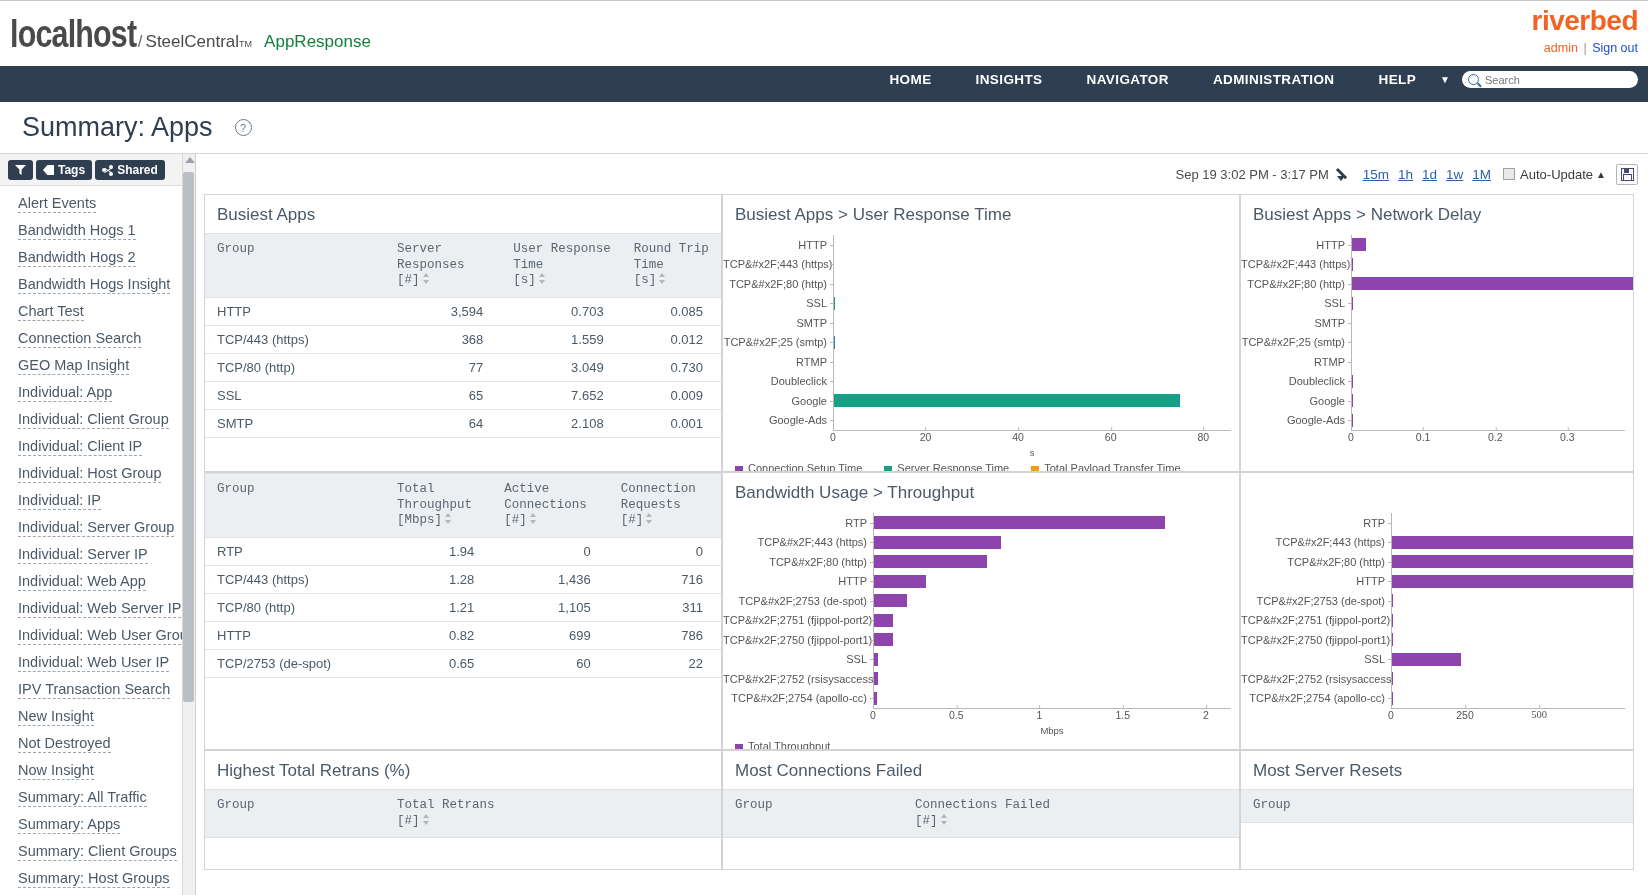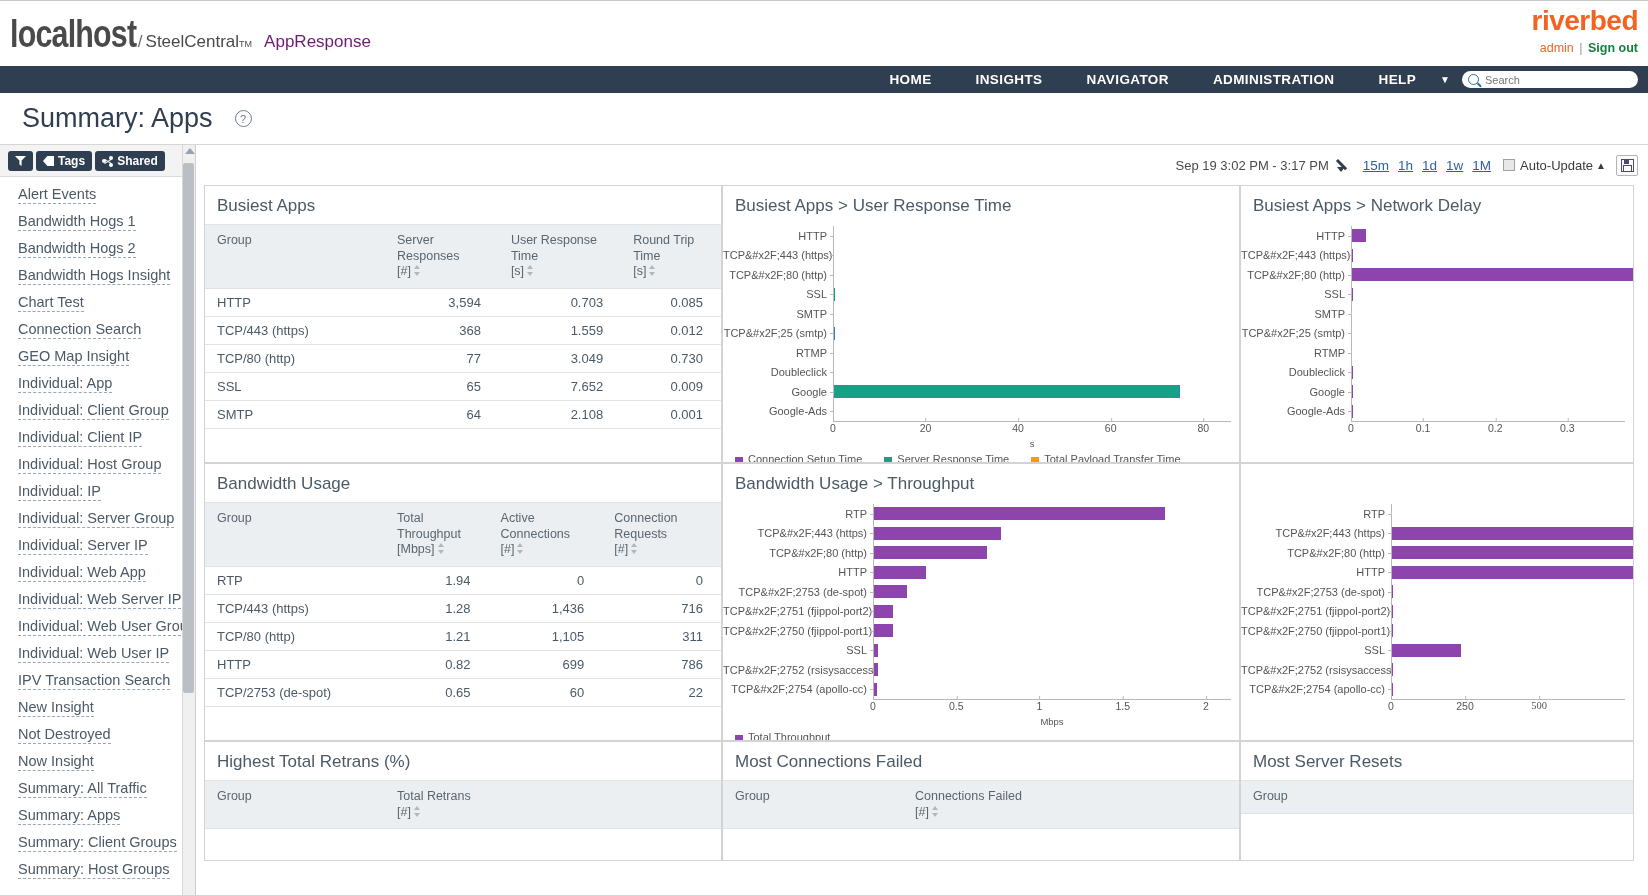--- a/index.html
+++ b/index.html
@@ -27,46 +27,46 @@
   .brand-host {
     font-family: "Liberation Sans Narrow", "Liberation Sans", sans-serif;
     font-size: 38px; font-weight: 700; color: #4a4a4a;
     letter-spacing: -1px;
     transform: scaleX(0.80);
     transform-origin: left bottom;
   }
   .brand-sep { font-size: 17px; color: #6b6b6b; margin-left: -30px; }
   .brand-sc { font-size: 17px; color: #4a4a4a; margin-left: 3px; }
   .brand-tm { font-size: 9px; vertical-align: super; color: #4a4a4a; }
-  .brand-ar { font-size: 17px; color: #701a75; margin-left: 12px; }
+  .brand-ar { font-size: 17px; color: #15803d; margin-left: 12px; }
 
   .riverbed {
     position: absolute; right: 10px; top: 4px;
     font-family: "Liberation Sans Narrow", "Liberation Sans", sans-serif;
     font-size: 28px; font-weight: 700; color: #f26322;
     letter-spacing: -0.5px;
   }
   .sysinfo {
     position: absolute; right: 172px; top: 40px;
     font-size: 12.5px; color: #555;
     white-space: nowrap;
   }
   .sysinfo .dot { color: #f26322; padding: 0 3px; }
   .sysinfo .warn { color: #e03a2f; font-style: italic; }
   .userbox {
     position: absolute; right: 10px; top: 40px;
     font-size: 12.5px; white-space: nowrap;
   }
   .userbox .u { color: #f26322; }
   .userbox .sep { color: #999; padding: 0 2px; }
-  .userbox .so { color: #15803d; font-weight: 700; }
+  .userbox .so { color: #1d4ed8; font-weight: 400; }
 
   
   .navbar {
-    height: 27px; background: #2f3e50;
+    height: 36px; background: #2f3e50;
     position: relative;
   }
   .navitems {
     position: absolute; right: 10px; top: 0; height: 27px;
     display: flex; align-items: center; gap: 0px;
   }
   .navitem {
     color: #ffffff; font-size: 13.5px; font-weight: 700;
     padding: 0 22px; letter-spacing: 0.4px; cursor: pointer;
     line-height: 27px;
@@ -240,20 +240,21 @@
     font-size: 17px; color: #4b5a66; padding: 10px 0 8px 12px; font-weight: 400;
   }
 
   
   table.dt { width: 100%; border-collapse: collapse; }
   table.dt th {
     background: #eceff2; font-size: 12.5px; font-weight: 400; color: #5a6670;
     text-align: left; padding: 8px 10px 8px 12px; vertical-align: top;
     border-top: 1px solid #dfe3e6; border-bottom: 1px solid #dfe3e6;
     line-height: 1.25;
+    font-family: Liberation Mono, monospace;
   }
   table.dt td {
     font-size: 13px; color: #4b5a66; padding: 6px 10px 6px 12px;
     border-bottom: 1px solid #e3e3e3;
   }
   table.dt td.num { text-align: right; padding-right: 18px; }
   .sortic {
     display: inline-block; width: 7px; height: 11px; position: relative;
     margin-left: 3px; vertical-align: -1px;
   }
@@ -671,21 +672,20 @@
             <div class="axis" style="top: 201px; left: 110px;">
               <div class="tick" style="left: 0%;">0</div>
               <div class="tick" style="left: 26.3158%;">0.1</div>
               <div class="tick" style="left: 52.6316%;">0.2</div>
               <div class="tick" style="left: 78.9474%;">0.3</div>
             </div>
           </div>
       </div>
 
       <div class="panel h2">
-        <div class="panel-title">Bandwidth Usage</div>
         <div>
             <table class="dt">
               <thead>
                 <tr>
                   <th style="width: 180px;">Group</th>
                   <th>Total Throughput<br>[Mbps]<span class="sortic"></span></th>
                   <th>Active Connections<br>[#]<span class="sortic"></span></th>
                   <th>Connection Requests<br>[#]<span class="sortic"></span></th>
                 </tr>
               </thead>

